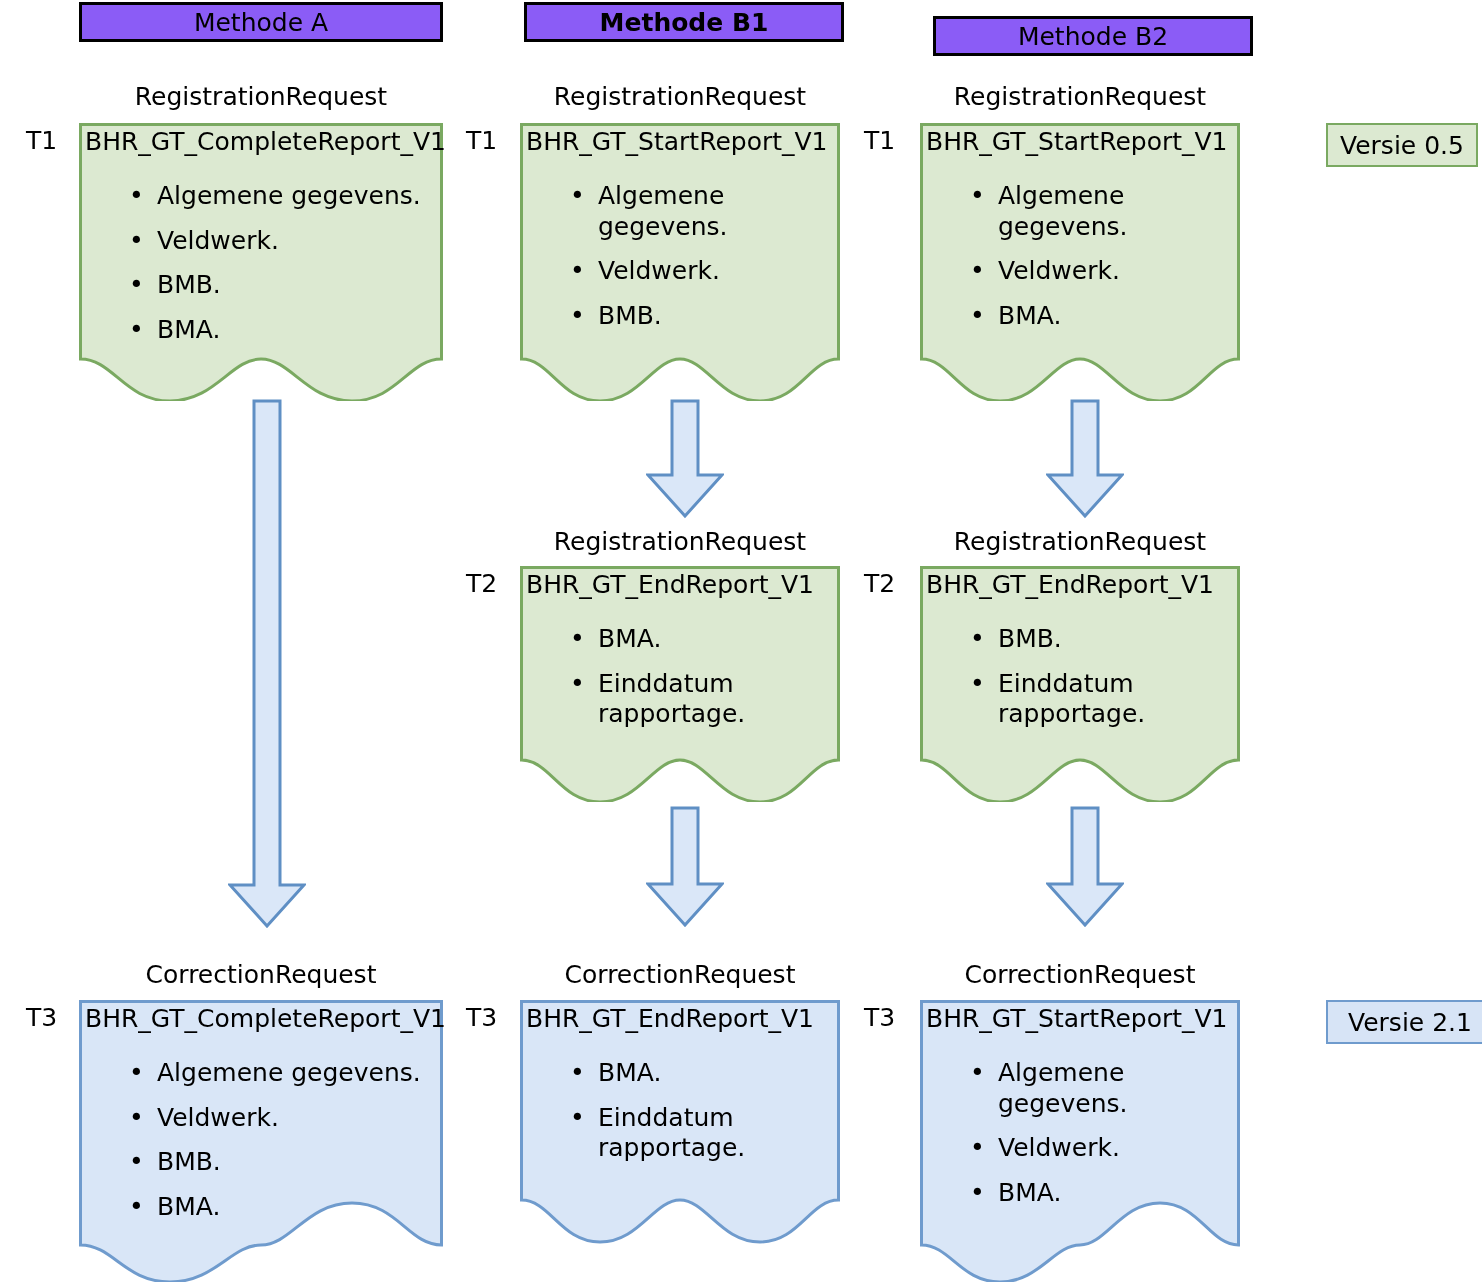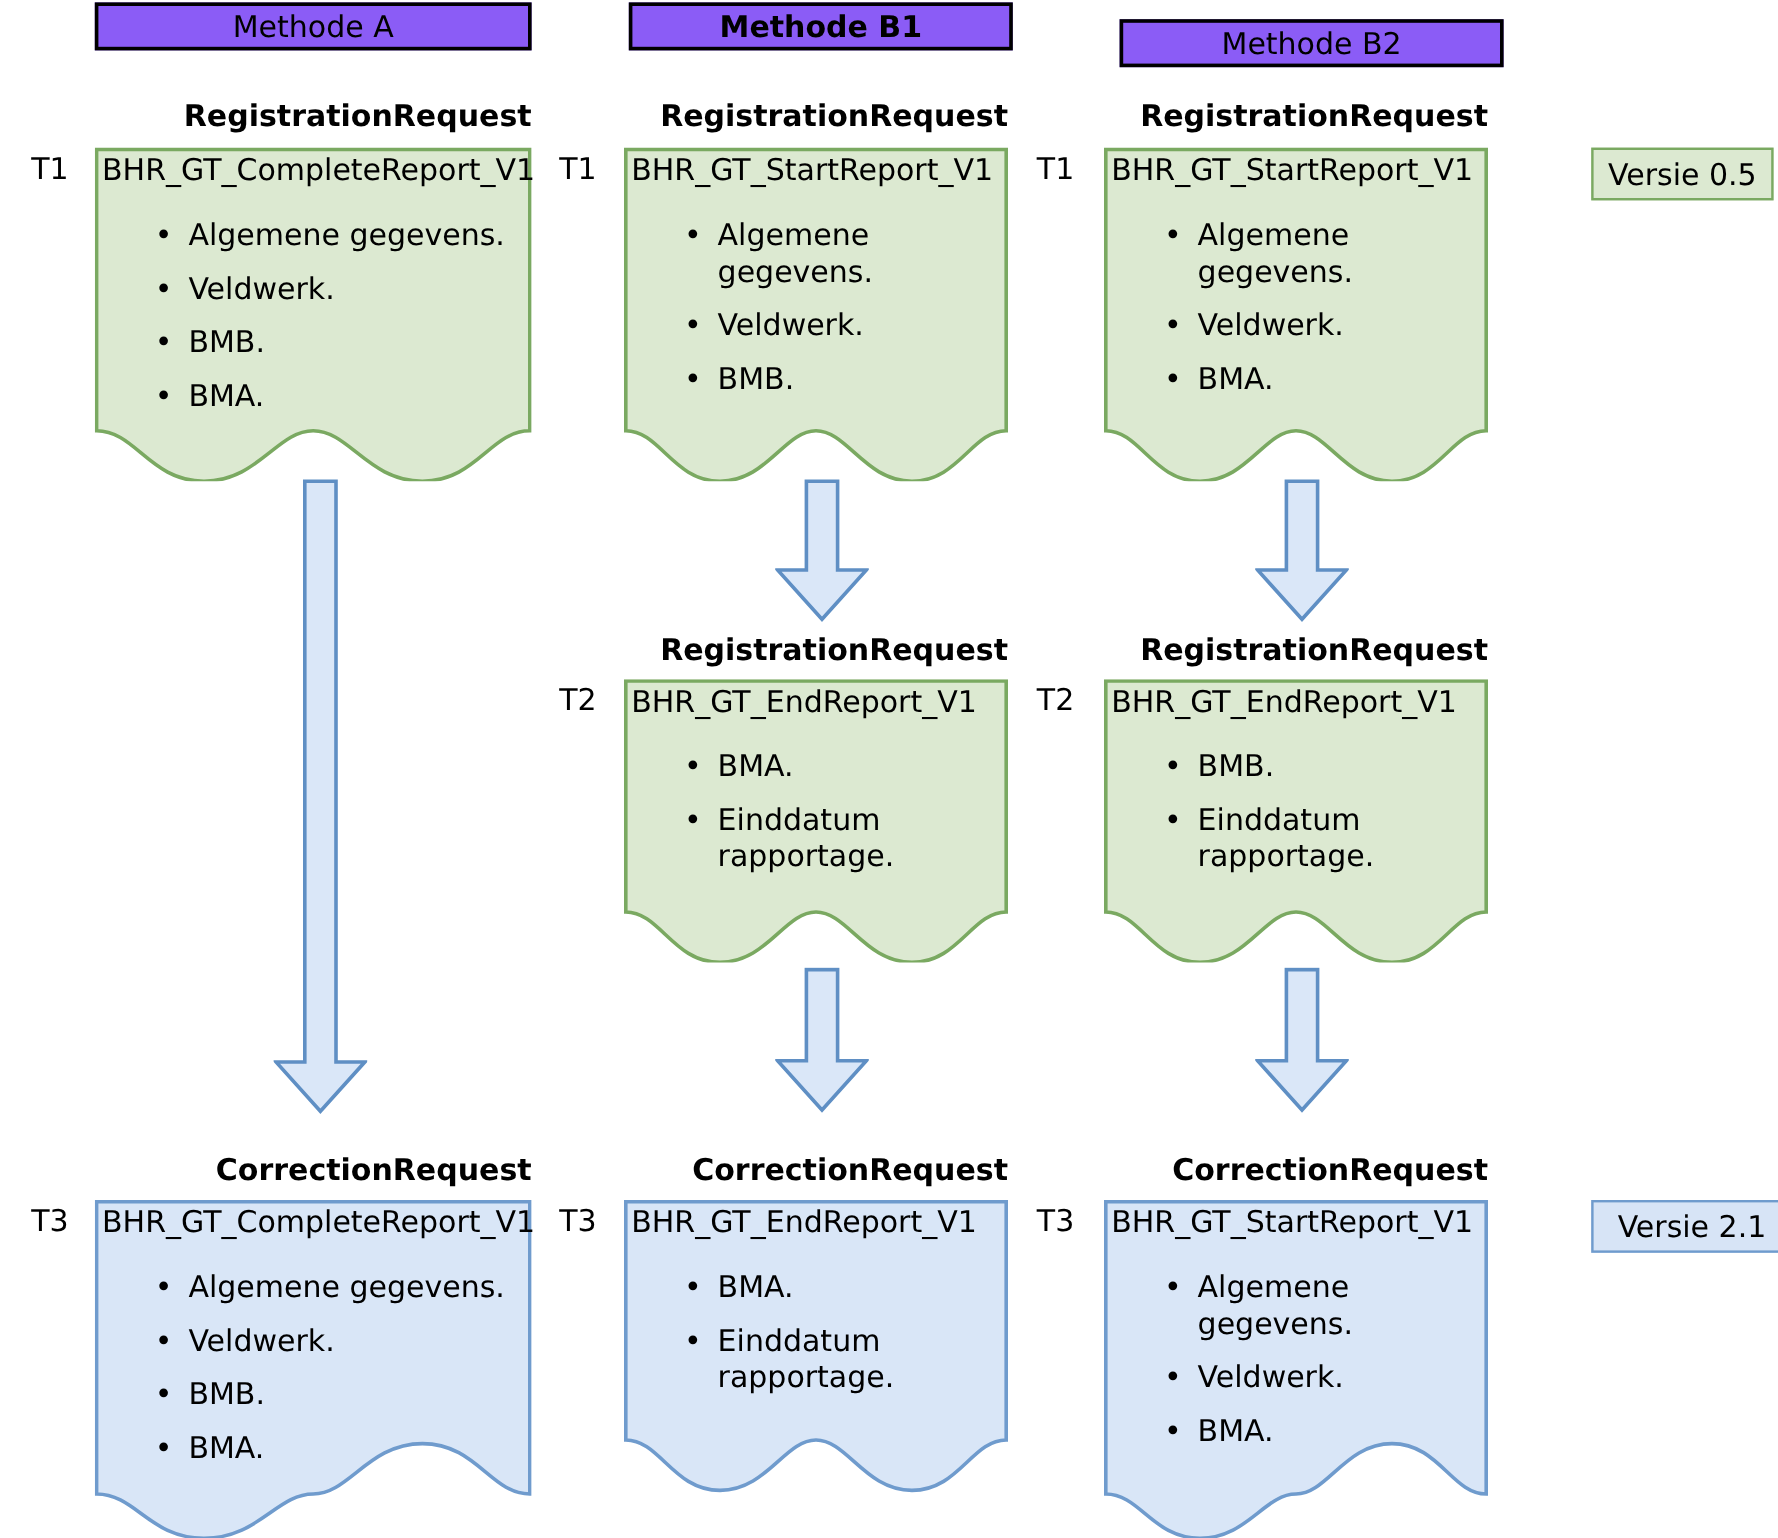--- a/index.html
+++ b/index.html
@@ -14,21 +14,21 @@
   
   .doc{position:absolute;}
   .doc svg{position:absolute;left:0;top:0;width:100%;height:100%;display:block;}
   .doc .inner{position:absolute;left:0;top:0;width:100%;height:100%;box-sizing:border-box;}
   .doc .title{position:absolute;font-size:25px;line-height:1.05;white-space:nowrap;}
   .doc ul{margin:0;padding:0 0 0 78px;list-style:none;}
   .doc li{position:relative;font-size:25px;line-height:1.22;padding-left:0;white-space:pre-line;margin-top:14px;}
   .doc li:before{content:"\2022";position:absolute;left:-28px;top:0;font-size:25px;}
 
   
-  .cap{position:absolute;font-size:25px;line-height:1;text-align:right;white-space:nowrap;font-weight:bold;}
+  .cap{position:absolute;font-size:25px;line-height:1;text-align:center;white-space:nowrap;}
 
   
   .tlab{position:absolute;font-size:25px;line-height:1;white-space:nowrap;}
 
   
   .badge{position:absolute;border:2px solid;box-sizing:border-box;
          display:flex;align-items:center;justify-content:center;
          font-size:25px;line-height:1;}
   .badge.green{background:#dce9d1;border-color:#7aa961;}
   .badge.blue{background:#d7e4f6;border-color:#6f9bcd;}

